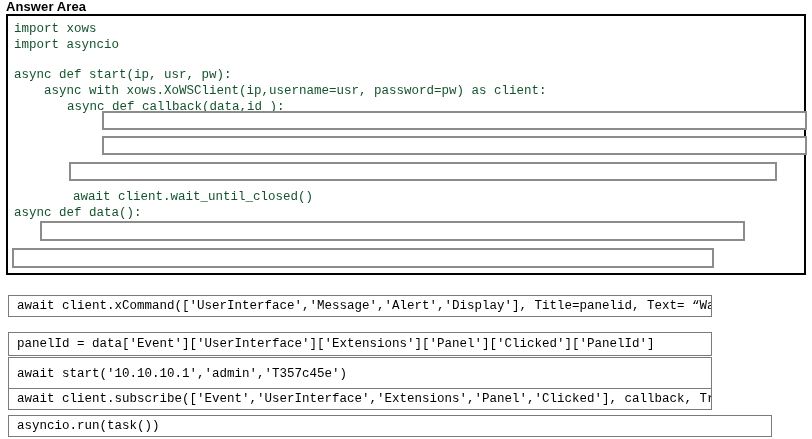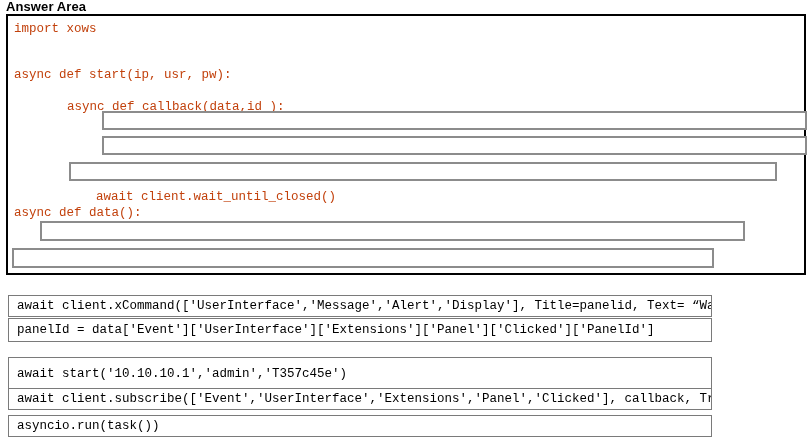--- a/index.html
+++ b/index.html
@@ -38,21 +38,21 @@
     border: 2px solid #000000;
     background: #ffffff;
   }
 
   
   .code-line {
     position: absolute;
     font-family: "Liberation Mono", monospace;
     font-size: 12.5px;
     line-height: 14px;
-    color: #c2410c;
+    color: #14532d;
     white-space: pre;
   }
 
   
   .drop-slot {
     position: absolute;
     box-sizing: border-box;
     border: 2px solid #8c8c8c;
     background: #ffffff;
   }
@@ -74,30 +74,32 @@
   }
 </style>
 </head>
 <body>
 
 <div id="answer-area-title">Answer Area</div>
 
 <div id="answer-area-frame">
 
   <div class="code-line" style="left:6px;  top:6px;">import xows</div>
+  <div class="code-line" style="left:6px;  top:22px;">import asyncio</div>
   <div class="code-line" style="left:6px;  top:52px;">async def start(ip, usr, pw):</div>
+  <div class="code-line" style="left:36px; top:68px;">async with xows.XoWSClient(ip,username=usr, password=pw) as client:</div>
   <div class="code-line" style="left:59px; top:84px;">async def callback(data,id_):</div>
-  <div class="code-line" style="left:65px; top:174px;margin-left:23px;">await client.wait_until_closed()</div>
+  <div class="code-line" style="left:65px; top:174px;">await client.wait_until_closed()</div>
   <div class="code-line" style="left:6px;  top:190px;">async def data():</div>
 
   <div class="drop-slot" style="left:94px;  top:95px;  width:705px; height:19px;"></div>
   <div class="drop-slot" style="left:94px;  top:120px; width:705px; height:19px;"></div>
   <div class="drop-slot" style="left:61px;  top:146px; width:708px; height:19px;"></div>
   <div class="drop-slot" style="left:32px;  top:205px; width:705px; height:20px;"></div>
   <div class="drop-slot" style="left:4px;   top:232px; width:702px; height:20px;"></div>
 
 </div>
 
 <div class="option-tile" style="left:8px; top:295px; width:704px; height:22px;">await client.xCommand(['UserInterface','Message','Alert','Display'], Title=panelid, Text= “Was clicked”)</div>
-<div class="option-tile" style="left:8px; top:318px; width:704px; height:24px;">panelId = data['Event']['UserInterface']['Extensions']['Panel']['Clicked']['PanelId']</div>
+<div class="option-tile" style="left:8px; top:332px; width:704px; height:24px;">panelId = data['Event']['UserInterface']['Extensions']['Panel']['Clicked']['PanelId']</div>
 <div class="option-tile" style="left:8px; top:357px; width:704px; height:34px;">await start('10.10.10.1','admin','T357c45e')</div>
 <div class="option-tile" style="left:8px; top:388px; width:704px; height:22px;">await client.subscribe(['Event','UserInterface','Extensions','Panel','Clicked'], callback, True)</div>
-<div class="option-tile" style="left:8px; top:415px; width:704px; height:22px;">asyncio.run(task())</div>
+<div class="option-tile" style="left:8px; top:415px; width:764px; height:22px;">asyncio.run(task())</div>
 
 </body></html>

